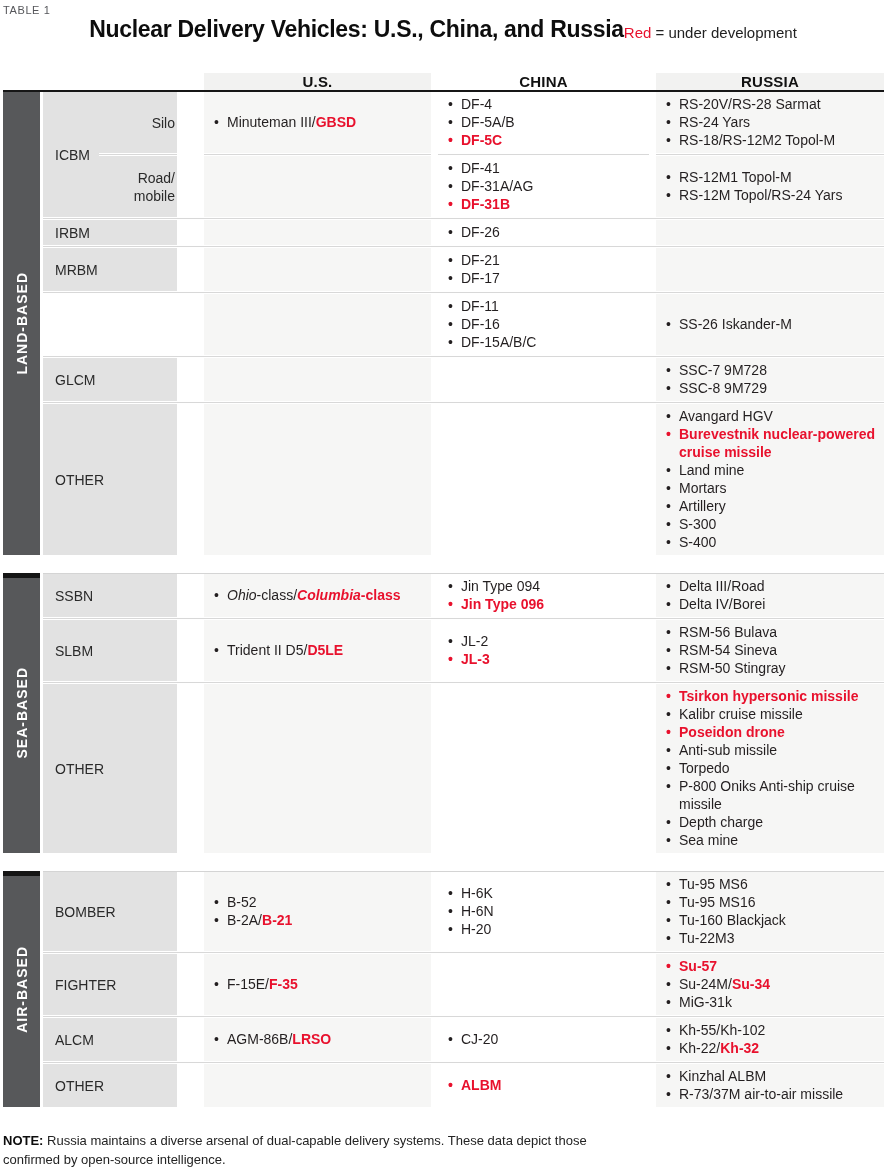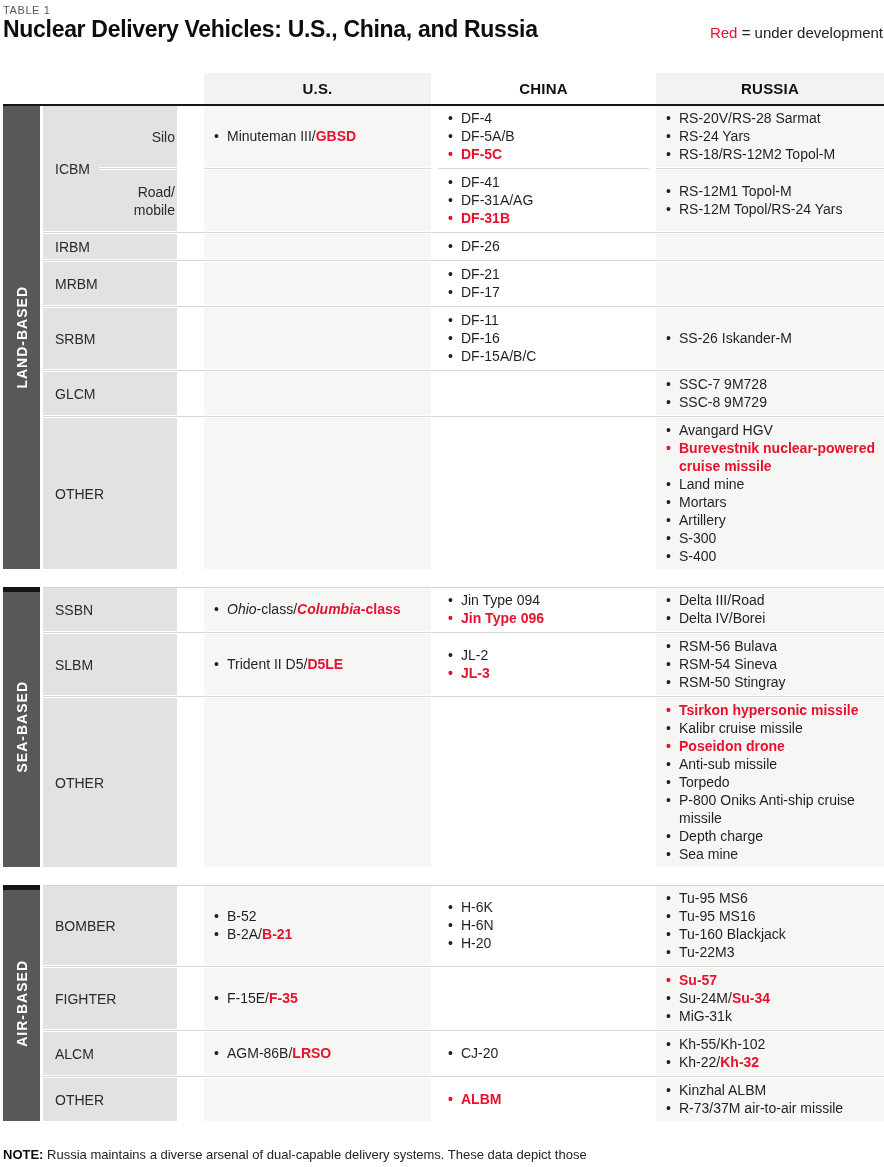--- a/index.html
+++ b/index.html
@@ -4,29 +4,29 @@
 <style>
   :root{
     --red:#E8112D; --bar:#57585A; --labelbg:#E2E2E2; --cellbg:#F6F6F5;
     --headbg:#F2F2F1; --line:#D8D8D8; --text:#231F20; --rule:#161616;
   }
   *{box-sizing:border-box;margin:0;padding:0}
   body{background:#fff;font-family:"Liberation Sans","DejaVu Sans",sans-serif;color:var(--text)}
   .page{width:884px;padding:4px 0 14px 3px;background:#fff}
 
   .eyebrow{font-size:11px;letter-spacing:.6px;color:#55565A;}
-  .titlebar{display:flex;justify-content:space-between;align-items:flex-end;padding-right:1px;margin-bottom:30px}
+  .titlebar{display:flex;justify-content:center;align-items:flex-end;padding-right:1px;margin-bottom:30px}
   .title{font-size:23px;font-weight:bold;letter-spacing:-.3px;color:#0d0d0d}
   .legend{font-size:15px;color:#222;padding-bottom:2px}
   .legend .red{font-weight:normal}
 
   
   .thead{display:grid;grid-template-columns:40px 134px 27px 227px 7px 211px 7px 1fr;
          border-bottom:2px solid var(--rule)}
-  .hbox{height:31px;display:flex;align-items:center;justify-content:center;
+  .hbox{height:17px;display:flex;align-items:center;justify-content:center;
         font-size:15px;font-weight:bold;letter-spacing:.2px;color:#111}
   .hbox.shade{background:var(--headbg)}
   .h-us{grid-column:4}.h-cn{grid-column:6}.h-ru{grid-column:8}
 
   .tsec{display:flex}
   .tsec + .tsec{margin-top:18px}
   .bar{width:37px;margin-right:3px;background:var(--bar);display:flex;align-items:center;justify-content:center;position:relative}
   .bar span{writing-mode:vertical-rl;transform:rotate(180deg);color:#fff;font-weight:bold;
             font-size:14px;letter-spacing:1px;white-space:nowrap}
   .tsec.capped .bar::before{content:"";position:absolute;top:0;left:0;width:100%;height:5px;background:#151515}
@@ -171,21 +171,20 @@
                 <span class="txt"><span>DF-21</span></span>
               </div>
               <div class="item">
                 <span class="bullet">•</span>
                 <span class="txt"><span>DF-17</span></span>
               </div>
             </div>
             <div class="cell ru"></div>
           </div>
           <div class="row gs">
-            <div class="lbl">SRBM</div>
             <div class="cell us"></div>
             <div class="cell cn">
               <div class="item">
                 <span class="bullet">•</span>
                 <span class="txt"><span>DF-11</span></span>
               </div>
               <div class="item">
                 <span class="bullet">•</span>
                 <span class="txt"><span>DF-16</span></span>
               </div>

